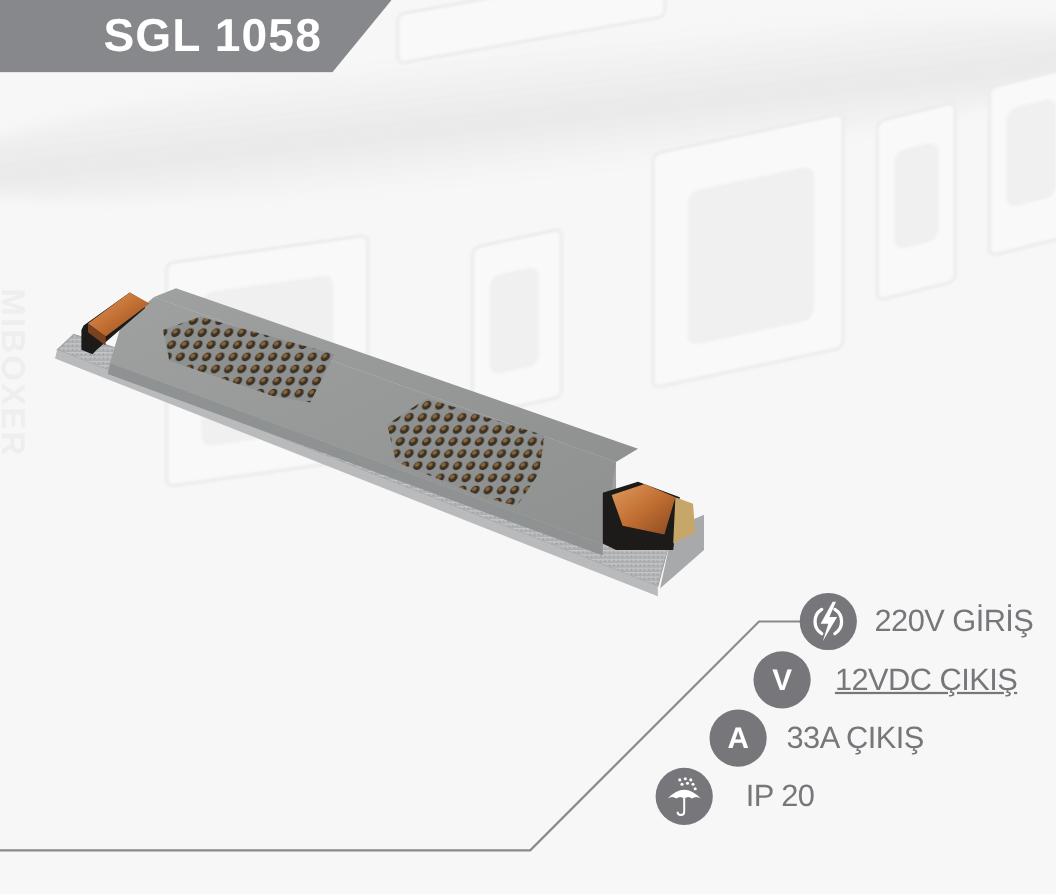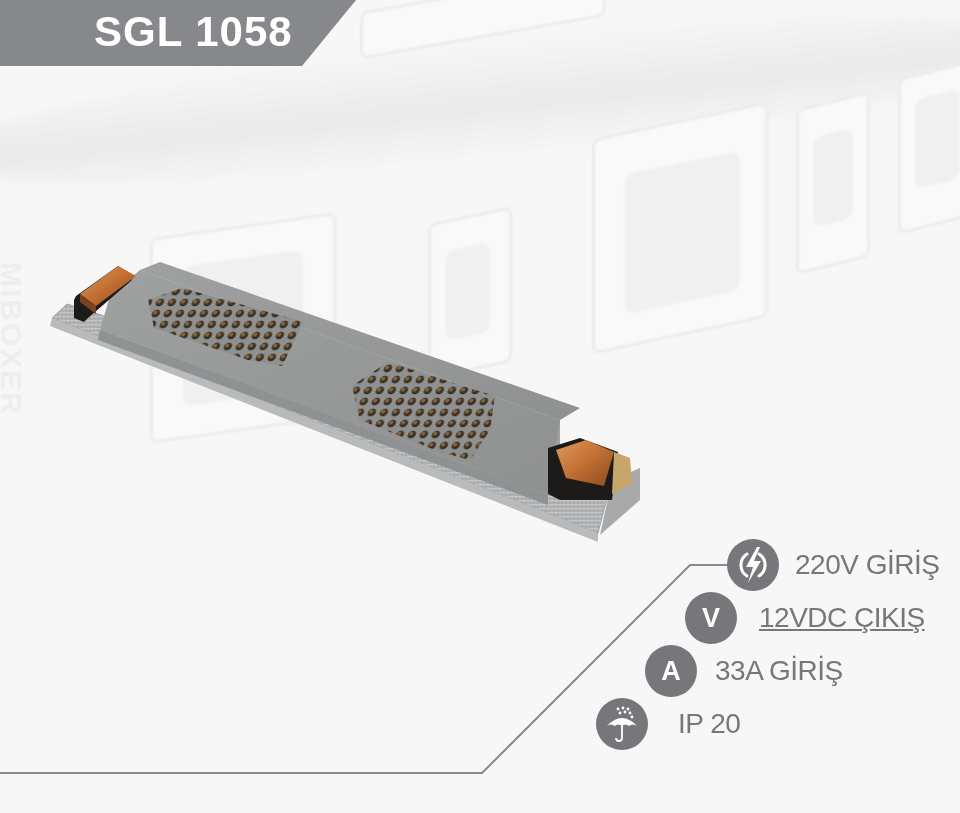--- a/index.html
+++ b/index.html
@@ -154,21 +154,21 @@
   <div class="spec-icon">
     <span>V</span>
   </div>
   <span class="spec-label" style="margin-left:22px;text-decoration:underline;">12VDC ÇIKIŞ</span>
 </div>
 
 <div class="spec" style="left:645px; top:645px;">
   <div class="spec-icon">
     <span>A</span>
   </div>
-  <span class="spec-label" style="margin-left:18px;">33A GİRİŞ</span>
+  <span class="spec-label" style="margin-left:18px;">33A ÇIKIŞ</span>
 </div>
 
 <div class="spec" style="left:596px; top:698px;">
   <div class="spec-icon">
     <svg width="52" height="52" viewBox="0 0 52 52">
       <g fill="#fff">
         <circle cx="22" cy="11" r="1.4"></circle>
           <circle cx="27" cy="10" r="1.4"></circle>
           <circle cx="32" cy="11" r="1.4"></circle>
         <circle cx="24" cy="15" r="1.4"></circle>

